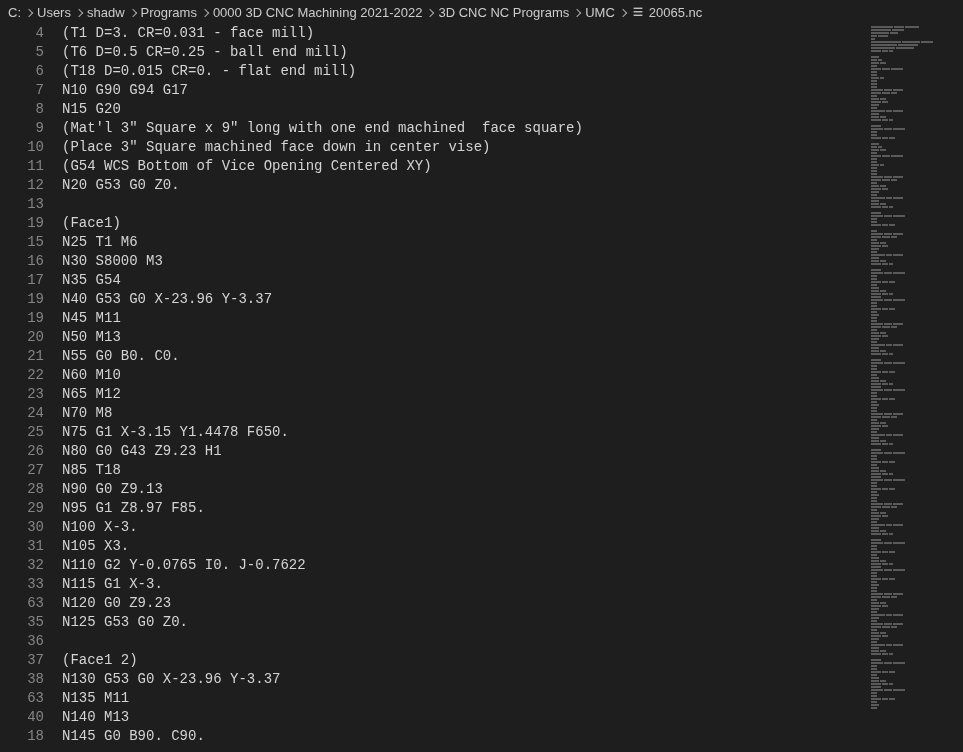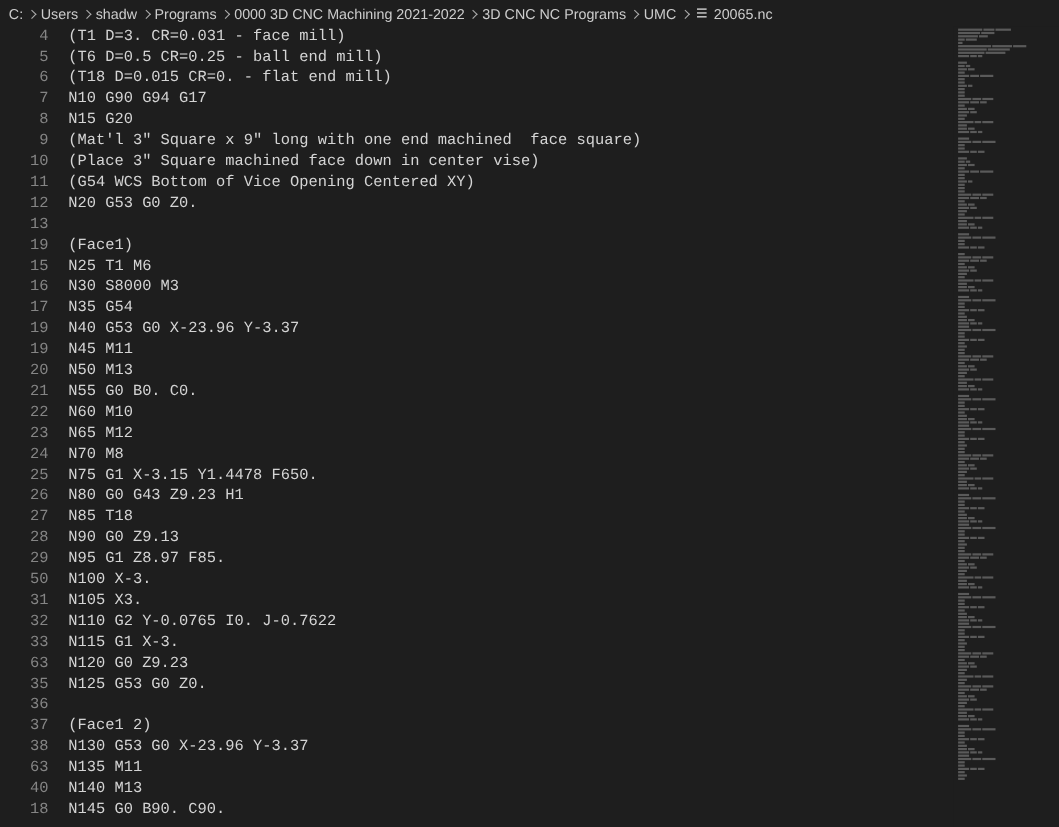--- a/index.html
+++ b/index.html
@@ -146,21 +146,21 @@
         <div class="ln">20</div>
         <div class="ln">21</div>
         <div class="ln">22</div>
         <div class="ln">23</div>
         <div class="ln">24</div>
         <div class="ln">25</div>
         <div class="ln">26</div>
         <div class="ln">27</div>
         <div class="ln">28</div>
         <div class="ln">29</div>
-        <div class="ln">50</div>
+        <div class="ln">30</div>
         <div class="ln">31</div>
         <div class="ln">32</div>
         <div class="ln">33</div>
         <div class="ln">63</div>
         <div class="ln">35</div>
         <div class="ln">36</div>
         <div class="ln">37</div>
         <div class="ln">38</div>
         <div class="ln">63</div>
         <div class="ln">40</div>

